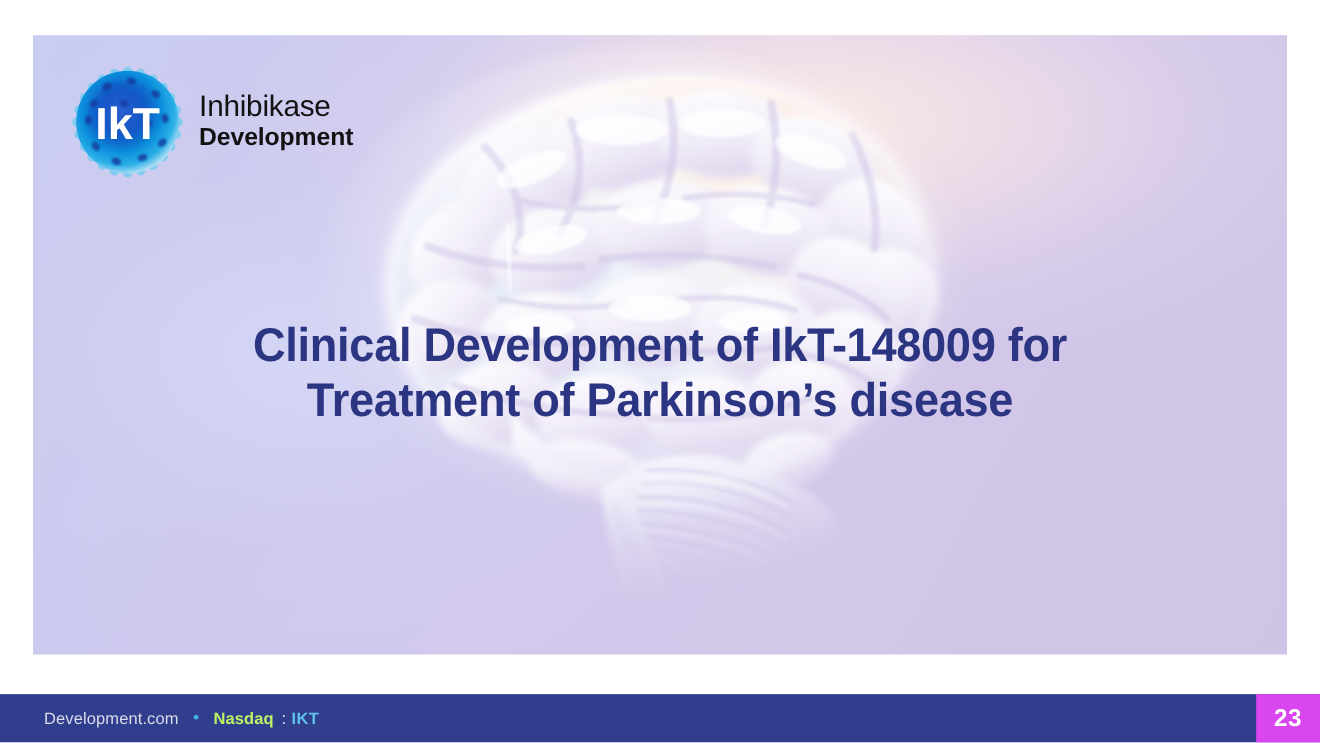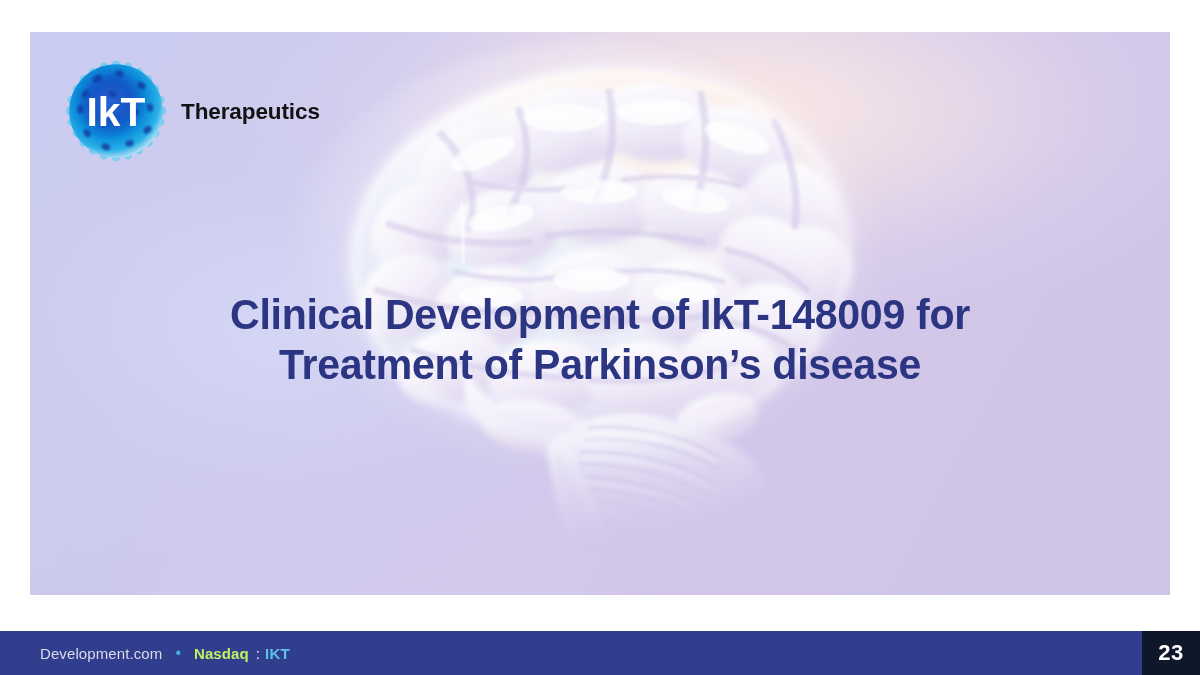--- a/index.html
+++ b/index.html
@@ -161,21 +161,21 @@
     color: #5ec1ea;
     font-weight: 700;
     letter-spacing: 0.3px;
   }
   .page-badge {
     position: absolute;
     right: 0;
     top: 0;
     width: 58px;
     height: 44px;
-    background: #0f172a;
+    background: #d946ef;
     display: flex;
     align-items: center;
     justify-content: center;
     color: #ffffff;
     font-size: 22px;
     font-weight: 700;
     letter-spacing: 0.5px;
   }
 </style>
 </head>
@@ -457,21 +457,22 @@
             <ellipse cx="24" cy="40" rx="4.6" ry="3.4" transform="rotate(-48 24 40)"></ellipse>
             <ellipse cx="56" cy="40" rx="4.4" ry="3.2" transform="rotate(30 56 40)"></ellipse>
             <ellipse cx="82" cy="62" rx="4.4" ry="3.2" transform="rotate(-20 82 62)"></ellipse>
             <ellipse cx="46" cy="74" rx="4.2" ry="3" transform="rotate(62 46 74)"></ellipse>
           </g>
 
           <text x="60" y="78" text-anchor="middle" font-family="Liberation Sans, sans-serif" font-size="48" font-weight="700" fill="#ffffff">IkT</text>
         </svg>
       </div>
       <div class="logo-text">
-        <span class="logo-line2">Therapeutics</span>
+        <span class="logo-line1">Inhibikase</span>
+        <span class="logo-line2">Development</span>
       </div>
     </div>
 
     <div class="title-block">
       <div class="title-line">Clinical Development of IkT-148009 for</div>
       <div class="title-line">Treatment of Parkinson’s disease</div>
     </div>
 
   </div>
 

